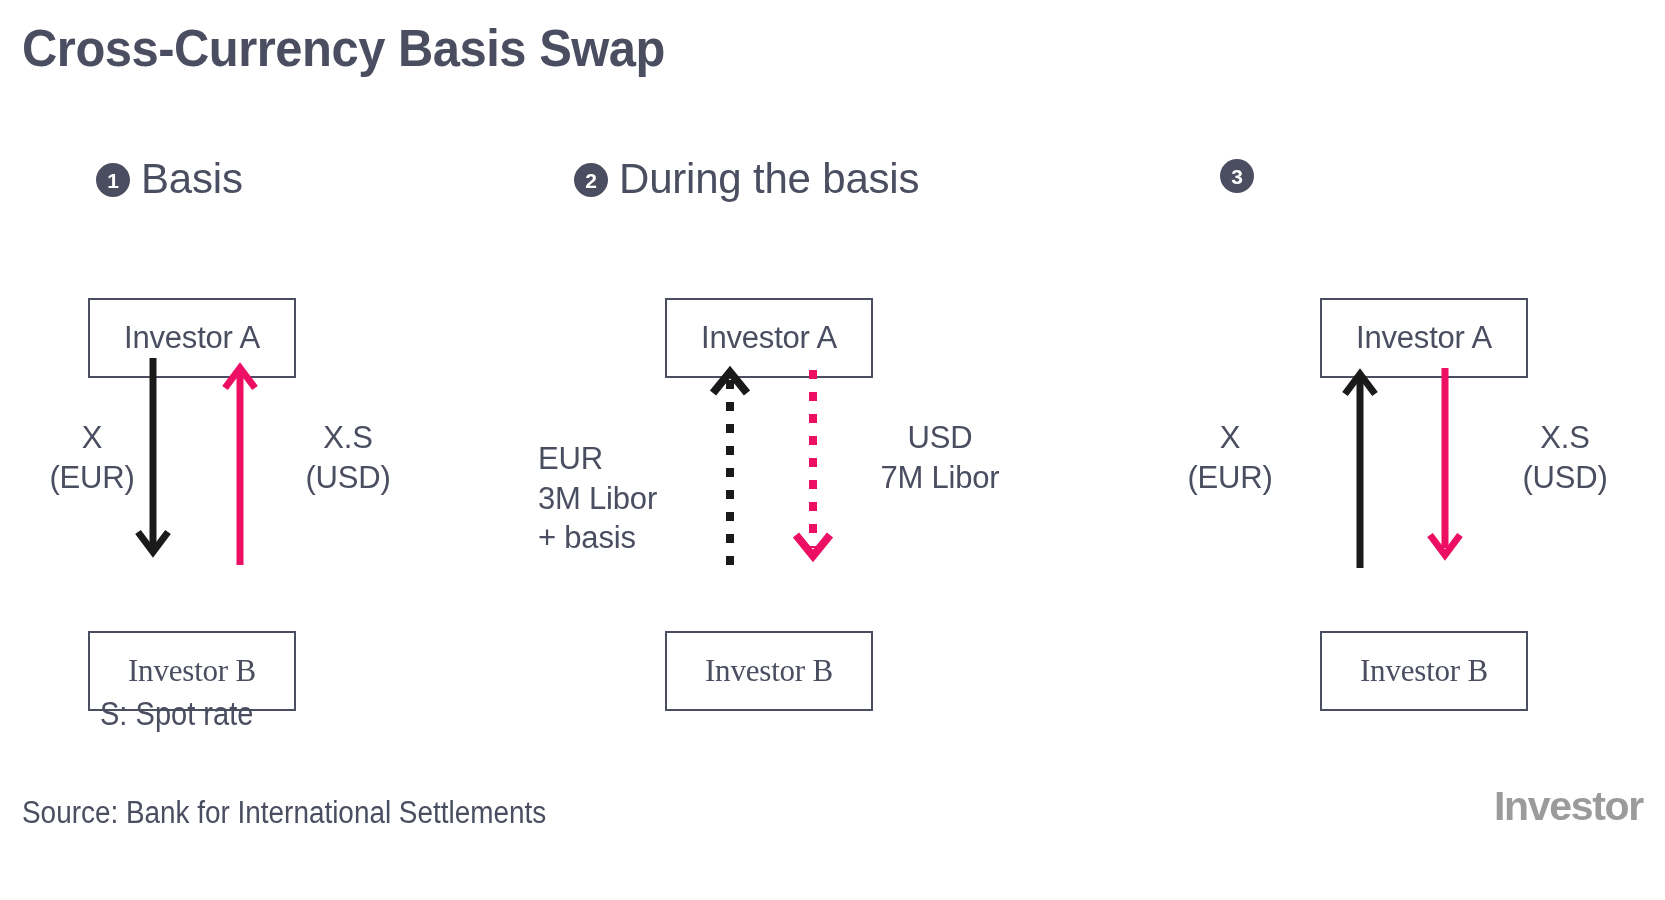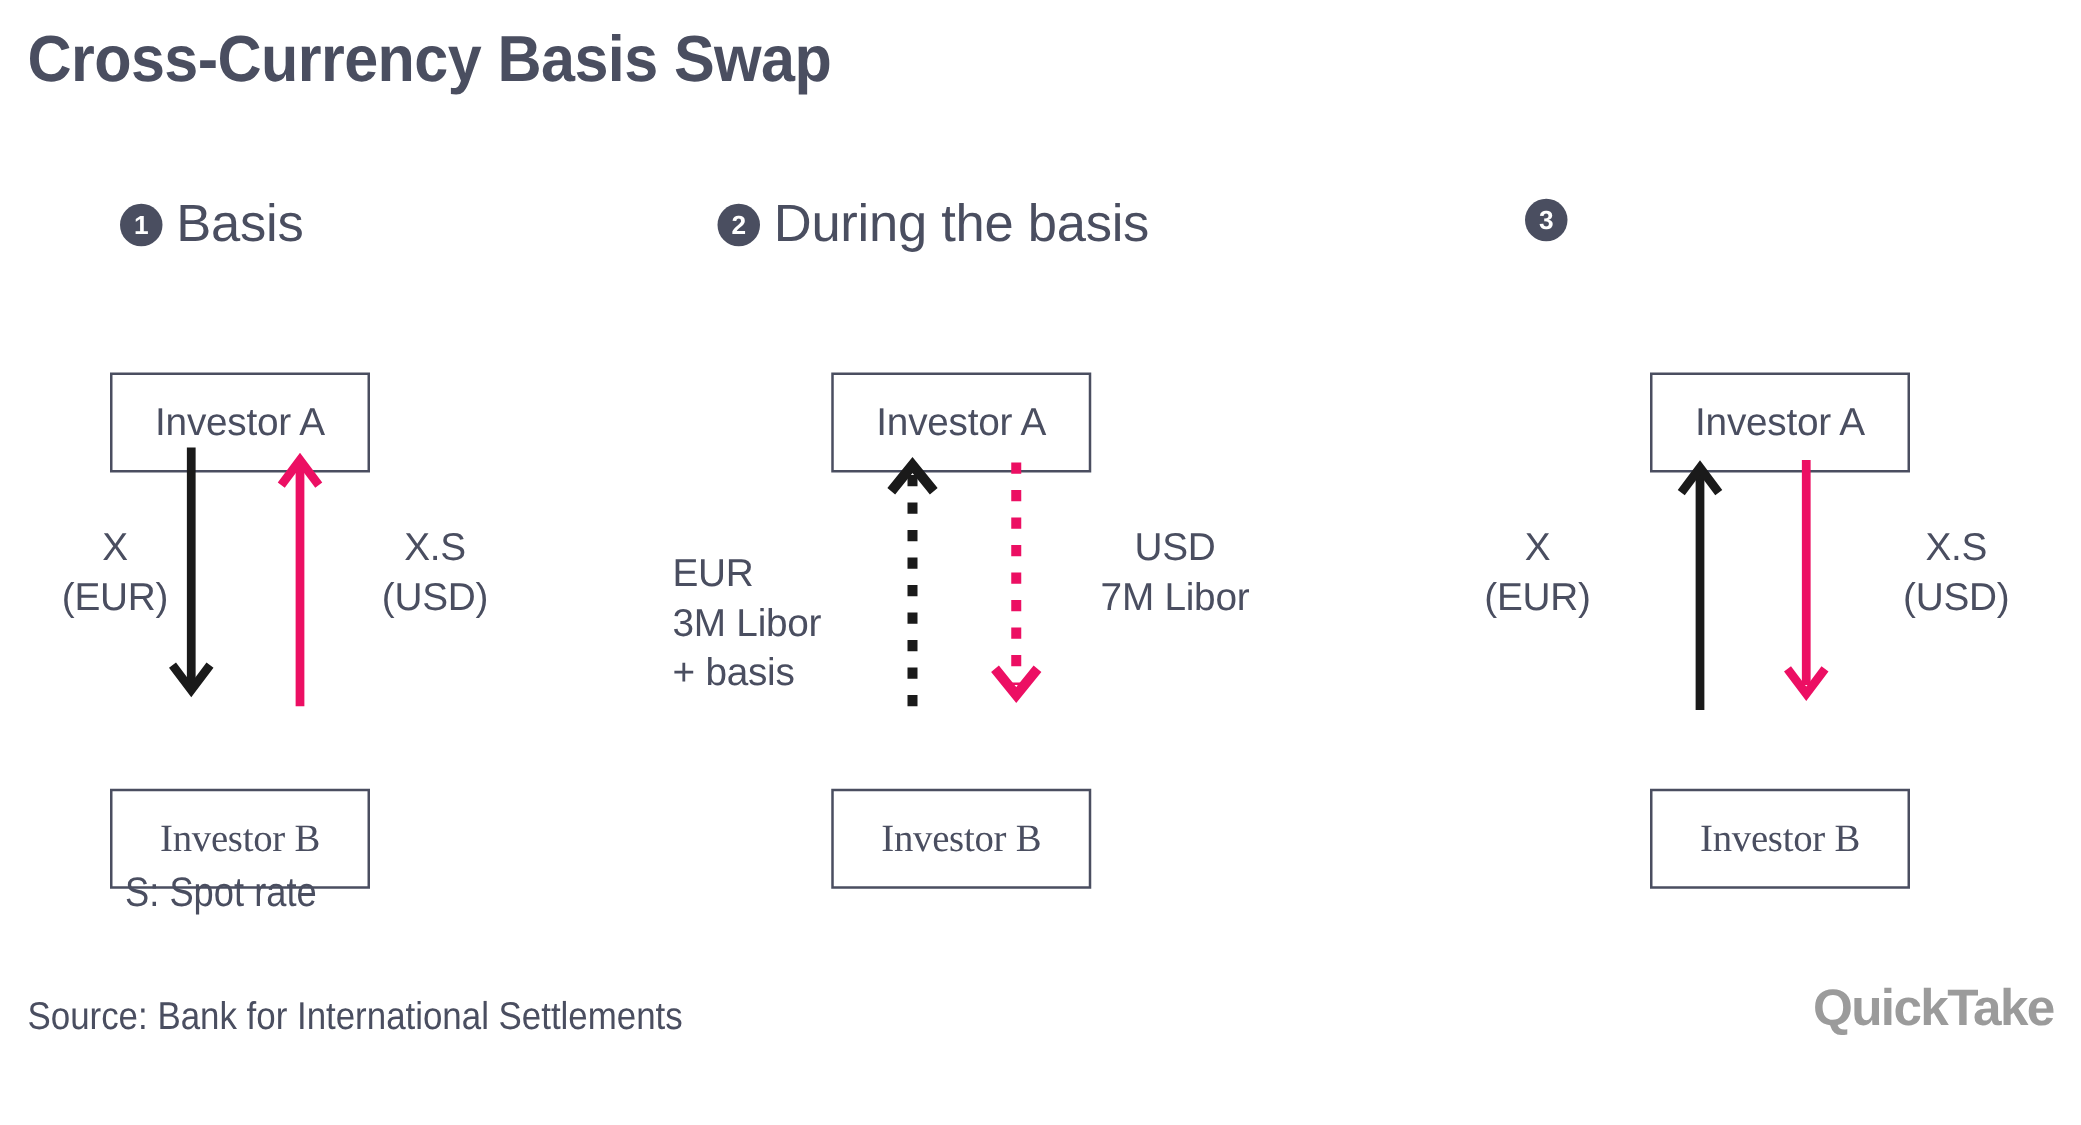--- a/index.html
+++ b/index.html
@@ -273,16 +273,16 @@
     <div class="flow-label label-left">X
 (EUR)</div>
     <div class="flow-label label-right">X.S
 (USD)</div>
   </div>
 
   <div id="spot-note">S: Spot rate</div>
   <div id="source-line">Source: Bank for International Settlements</div>
 
   <div id="brand-logo">
-    <span class="brand-bloomberg">QuickTake</span>
+    <span class="brand-bloomberg">Investor</span>
   </div>
 
 </div>
 
 </body></html>

